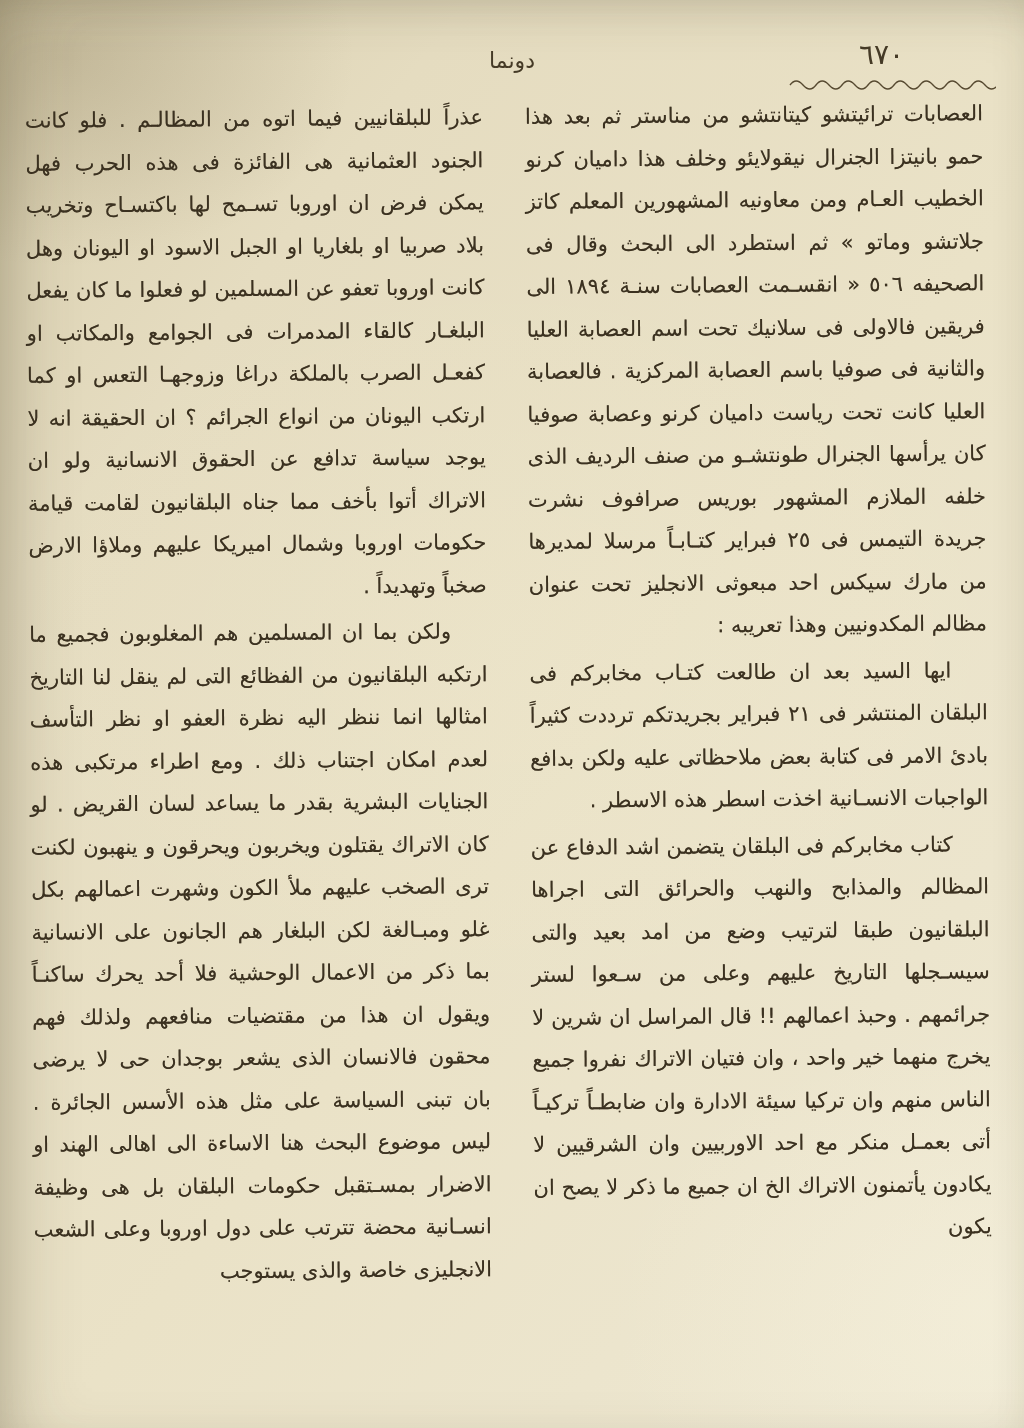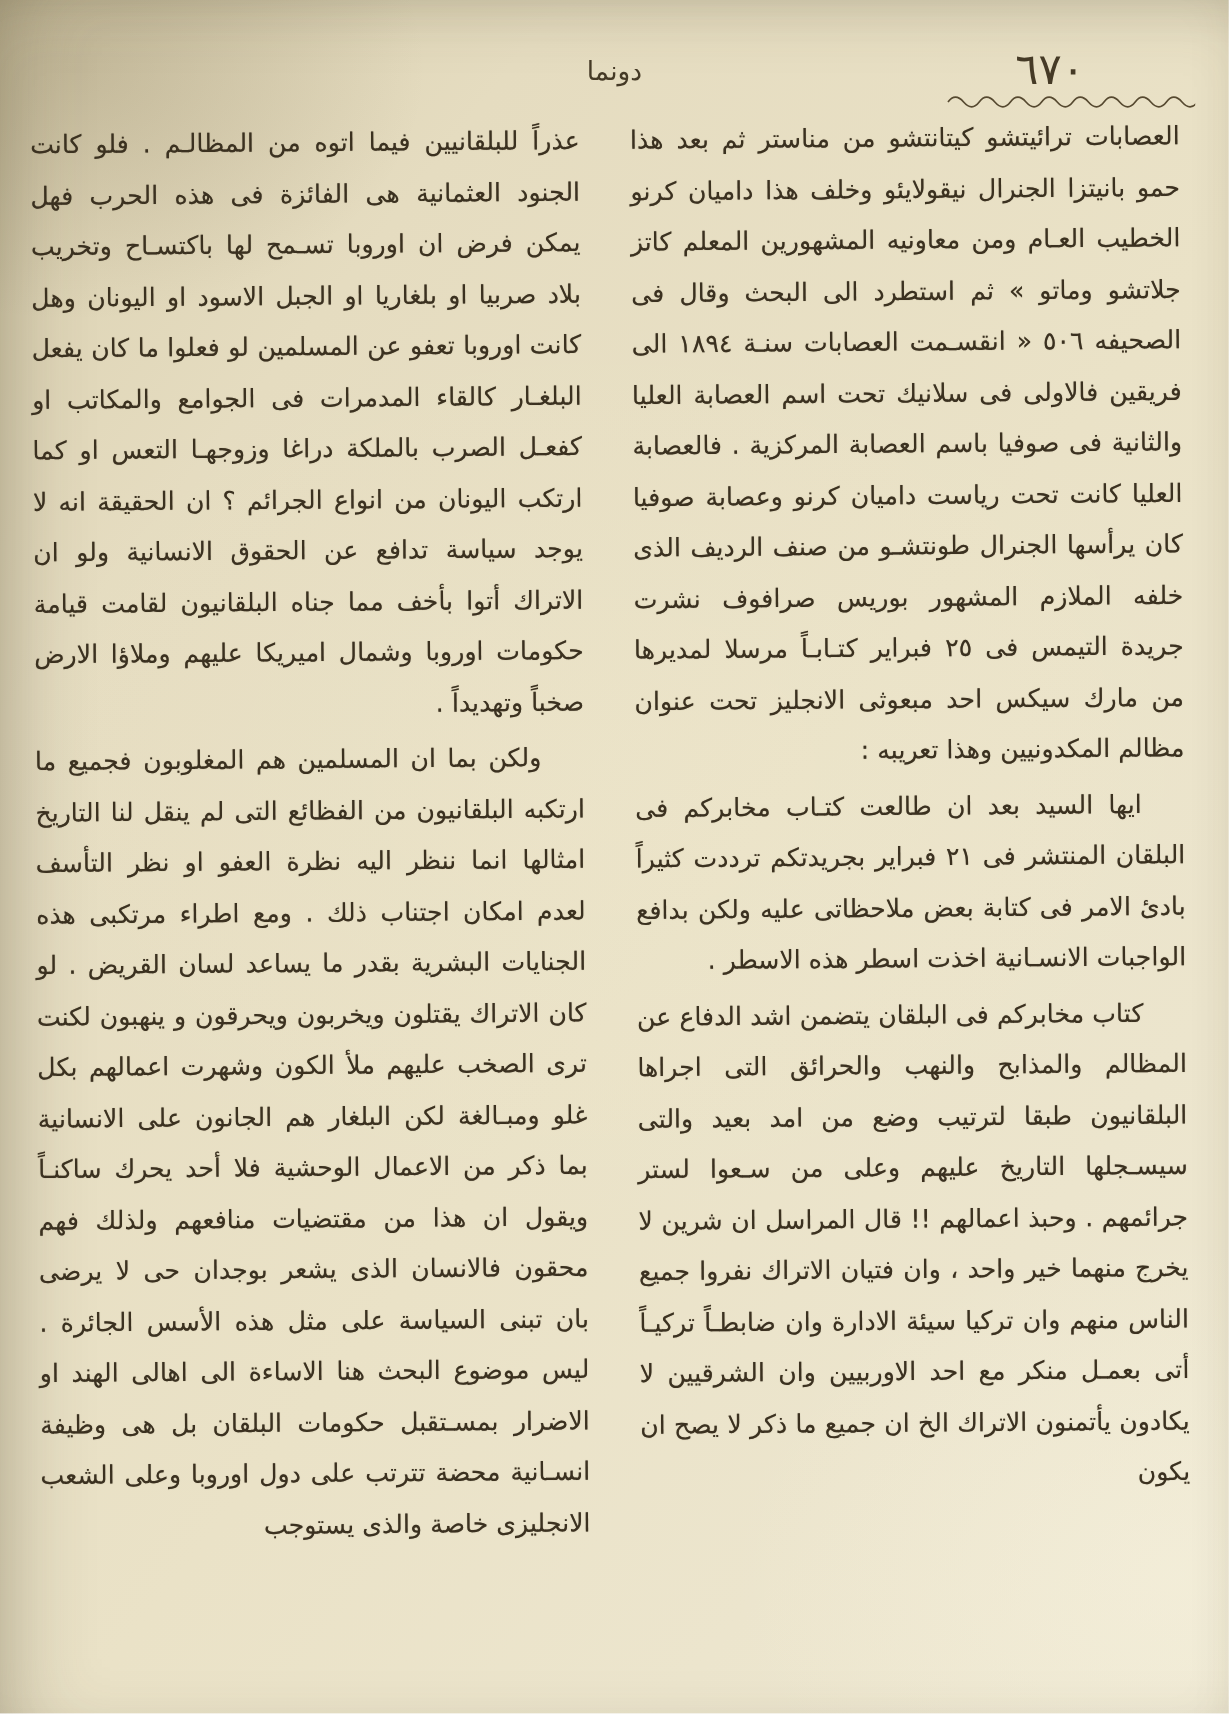--- a/index.html
+++ b/index.html
@@ -39,21 +39,21 @@
     right: 0;
     text-align: center;
     font-size: 22px;
     letter-spacing: 1px;
     color: #453a26;
   }
   .page-number {
     position: absolute;
     top: 4px;
     right: 120px;
-    font-size: 36px;
+    font-size: 28px;
     color: #453a26;
   }
   .wavy-rule {
     position: absolute;
     top: 44px;
     right: 28px;
     width: 208px;
     height: 12px;
   }
   .text-block {

